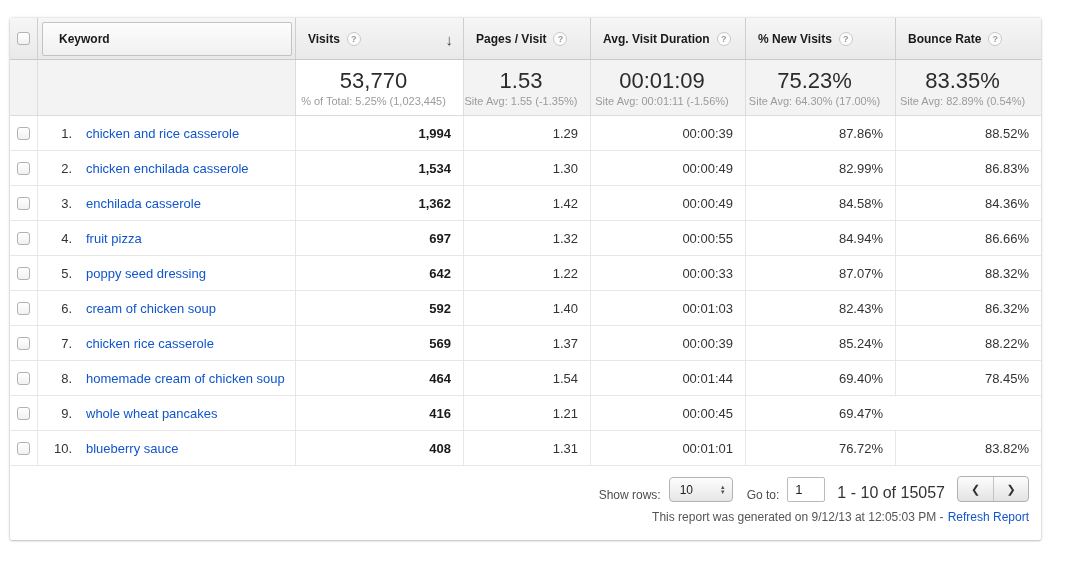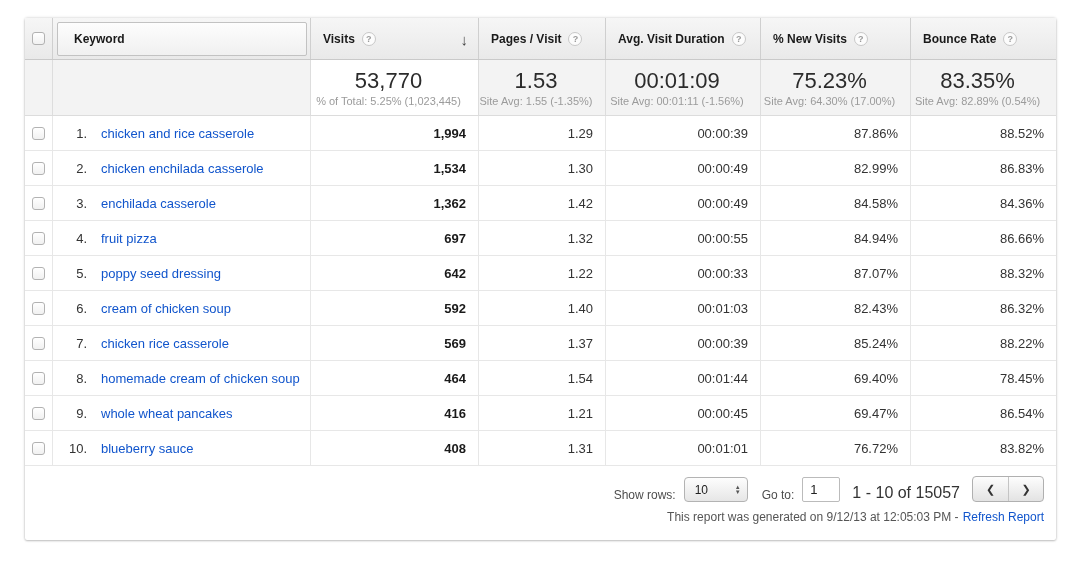--- a/index.html
+++ b/index.html
@@ -1,18 +1,18 @@
 <!DOCTYPE html>
 <html><head>
 <meta charset="utf-8">
 <style>
   * { margin:0; padding:0; box-sizing:border-box; }
   html,body { background:#fff; }
   body { font-family:"Liberation Sans", sans-serif; width:1077px; height:568px; overflow:hidden; }
-  .stage { width:1077px; height:568px; padding:18px 0 0 25px; position:relative; }
+  .stage { width:1077px; height:568px; padding:18px 0 0 10px; position:relative; }
 
   .card {
     width:1031px; background:#fff; position:relative; border-radius:2px;
     box-shadow: 0 0 3px rgba(0,0,0,.22), 0 1px 2px rgba(0,0,0,.18);
     padding-bottom:14px;
   }
   .card::before {
     content:""; position:absolute; z-index:-1; bottom:6px; left:12px; width:46%; height:24px;
     transform: rotate(-1.6deg); box-shadow: 0 14px 9px rgba(0,0,0,.45); border-radius:50%/12px;
   }
@@ -290,21 +290,20 @@
           <span class="checkbox"></span>
         </div>
         <div class="cell c-keyword" style="padding-left:2px;">
           <span class="rownum">9.</span>
           <a class="kw">whole wheat pancakes</a>
         </div>
         <div class="cell c-visits num">416</div>
         <div class="cell c-pages num">1.21</div>
         <div class="cell c-duration num">00:00:45</div>
         <div class="cell c-new num">69.47%</div>
-        <div class="cell c-bounce num">86.54%</div>
       </div>
 
       <div class="trow datarow">
         <div class="cell c-check">
           <span class="checkbox"></span>
         </div>
         <div class="cell c-keyword" style="padding-left:2px;">
           <span class="rownum">10.</span>
           <a class="kw">blueberry sauce</a>
         </div>

